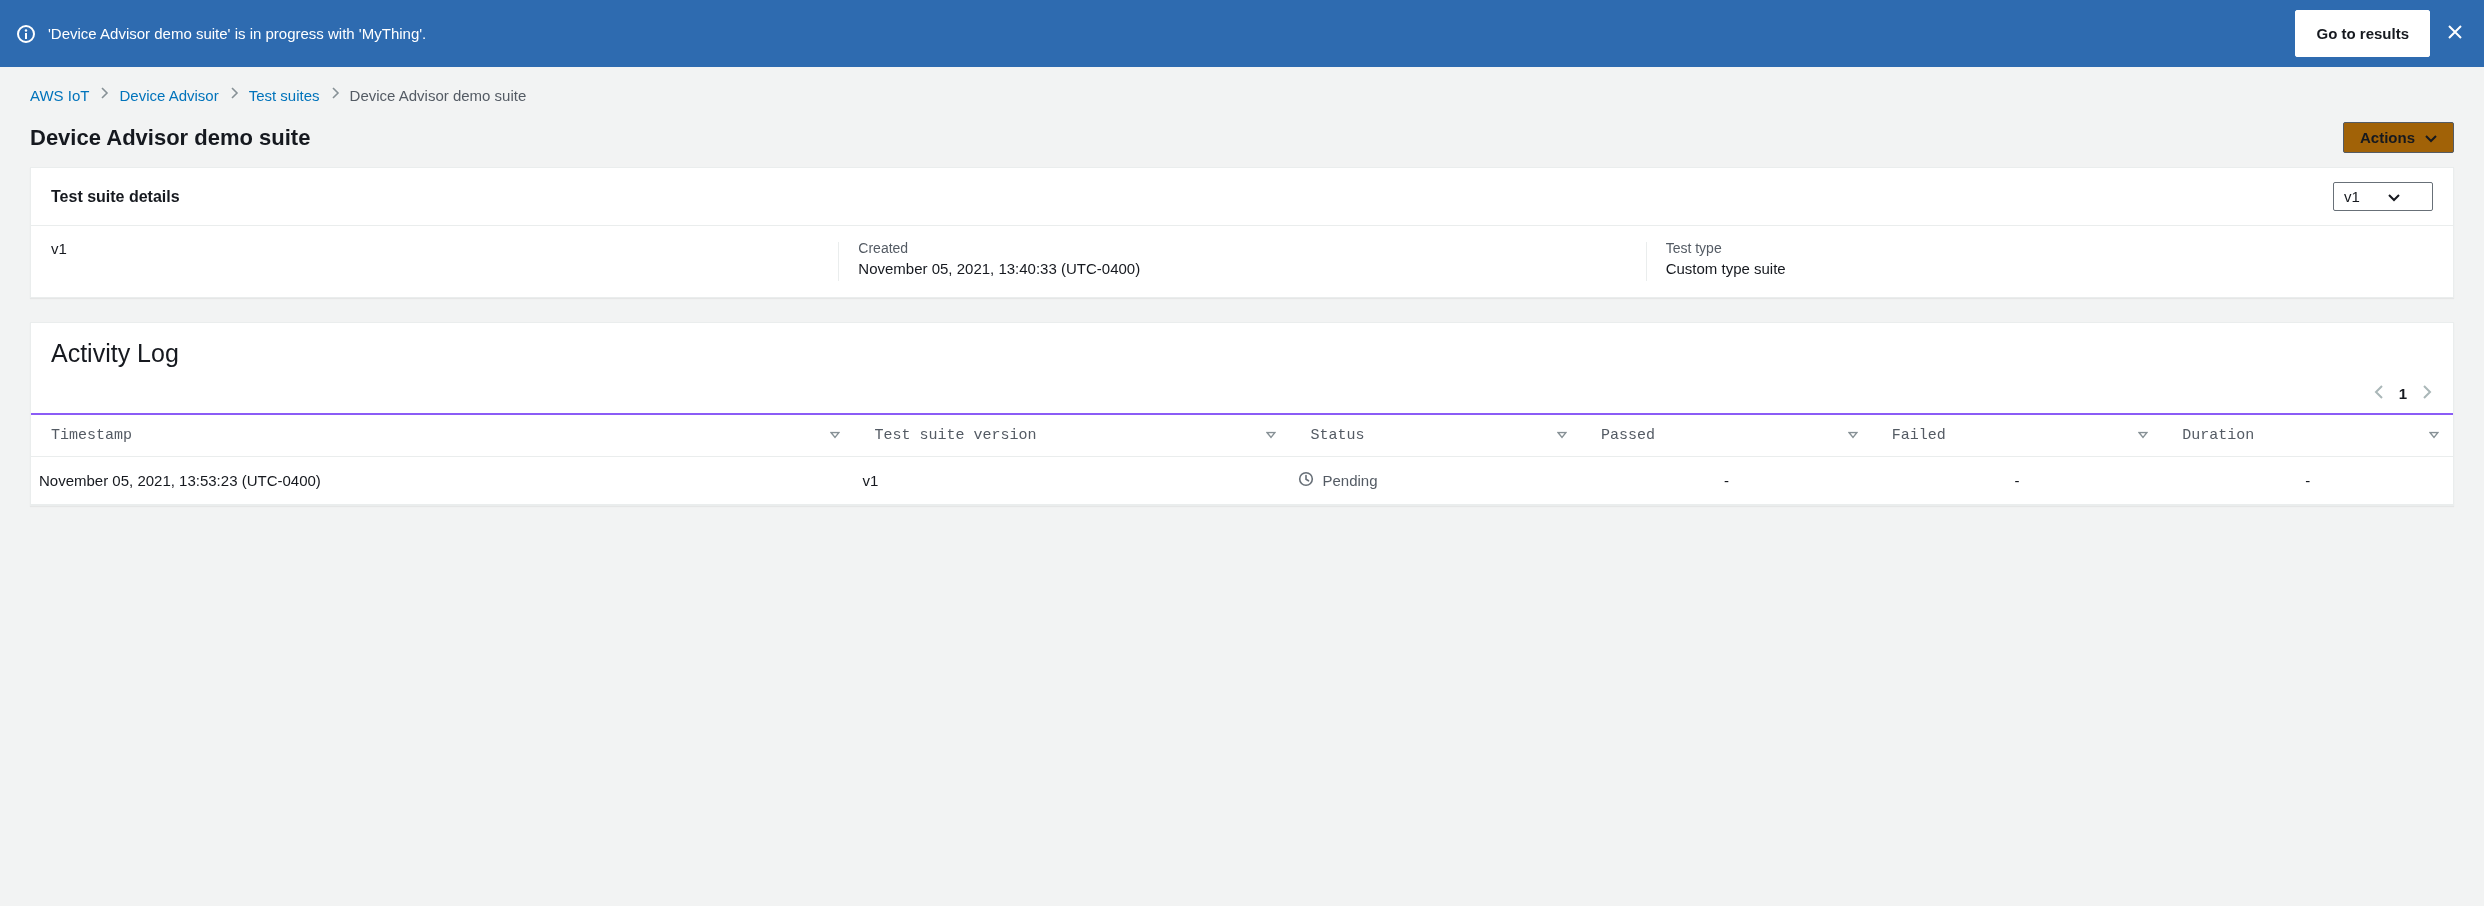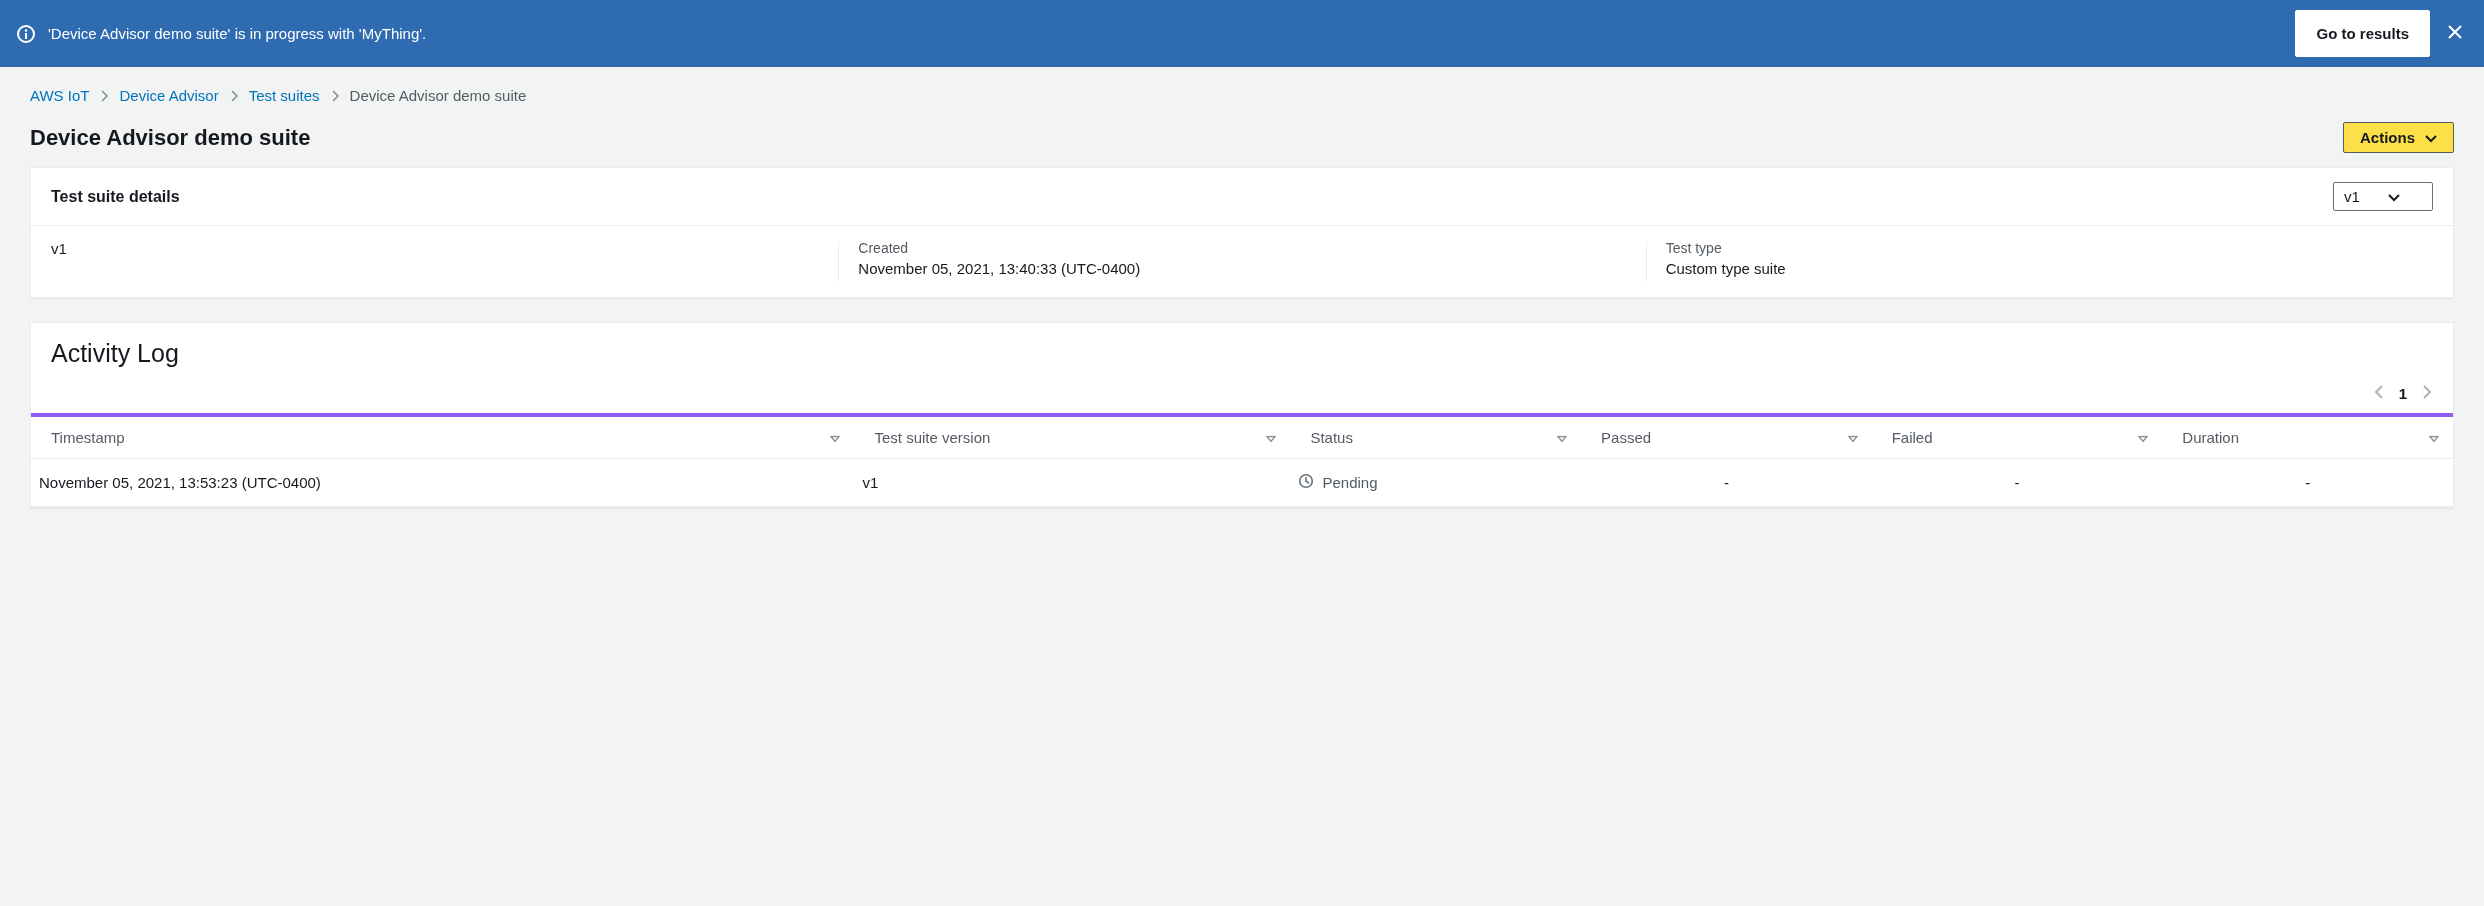--- a/index.html
+++ b/index.html
@@ -9,29 +9,29 @@
   .banner { background: #2e6bb0; color: #fff; display: flex; align-items: center; padding: 10px 16px; gap: 12px; }
   .banner .info-icon { flex: 0 0 auto; display: flex; }
   .banner .msg { flex: 1 1 auto; font-size: 15px; }
   .banner .go-btn { background: #fff; color: #16191f; border: 1px solid #fff; padding: 14px 20px; font-weight: 700; font-size: 15px; border-radius: 2px; cursor: pointer; }
   .banner .close-btn { background: transparent; border: none; cursor: pointer; padding: 4px; display:flex; }
 
   
   .page { padding: 20px 30px; }
 
   
-  .breadcrumb { display: flex; align-items: center; gap: 10px; margin-bottom: 18px; font-size: 15px; }
+  .breadcrumb { display: flex; gap: 10px; margin-bottom: 18px; font-size: 15px; }
   .breadcrumb a { color: #0073bb; text-decoration: none; cursor: pointer; }
   .breadcrumb .crumb-sep { color: #879196; display:flex; }
   .breadcrumb .current { color: #545b64; }
 
   
   .title-row { display: flex; align-items: center; justify-content: space-between; margin-bottom: 14px; }
   .title-row h1 { font-size: 22px; font-weight: 700; }
-  .outline-btn { background: #fde047; border: 1px solid #545b64; color: #16191f; padding: 6px 16px; font-weight: 700; font-size: 15px; border-radius: 2px; cursor: pointer; display:flex; align-items:center; gap:10px; }
+  .outline-btn { background: #a16207; border: 1px solid #545b64; color: #16191f; padding: 6px 16px; font-weight: 700; font-size: 15px; border-radius: 2px; cursor: pointer; display:flex; align-items:center; gap:10px; }
   .outline-btn .tri { display:inline-block; }
 
   
   .panel { background: #fff; border: 1px solid #eaeded; box-shadow: 0 1px 1px rgba(0,0,0,.05); margin-bottom: 24px; }
   .panel-header { display: flex; align-items: center; justify-content: space-between; padding: 14px 20px; border-bottom: 1px solid #eaeded; }
   .panel-header h2 { font-size: 16px; font-weight: 700; }
   .select { border:1px solid #687078; border-radius:2px; padding:5px 10px; display:flex; align-items:center; gap:28px; cursor:pointer; min-width:100px; font-size:15px; }
 
   .details-grid { display:flex; }
   .details-cell { flex:1; padding: 14px 20px 20px 20px; position:relative; }
@@ -41,21 +41,21 @@
 
   
   .log-header { padding: 16px 20px 0 20px; }
   .log-header h2 { font-size: 25px; font-weight: 400; }
   .pager { display:flex; align-items:center; gap:14px; justify-content:flex-end; padding: 16px 20px 10px 20px; }
   .pager .page-num { font-weight:700; font-size:15px; }
   .pager button { background:transparent; border:none; cursor:pointer; display:flex; }
   .pager .disabled svg path { stroke:#aab7b8; }
 
   table { width:100%; border-collapse:collapse; }
-  thead th { text-align:left; font-weight:400; color:#545b64; font-size:15px; padding:12px 20px; border-top:4px solid #8b5cf6; border-bottom:1px solid #eaeded; position:relative; }
+  thead th { text-align:left; font-weight:400; color:#545b64; font-size:15px; padding:12px 20px; border-top:2px solid #8b5cf6; border-bottom:1px solid #eaeded; position:relative;font-family:Liberation Mono, monospace; }
   thead th .sort { position:absolute; right:14px; top:50%; transform:translateY(-50%); }
   tbody td { padding:14px 8px; font-size:15px; color:#16191f; border-bottom:1px solid #eaeded; }
   .status-cell { display:flex; align-items:center; gap:8px; color:#545b64; }
   .center { text-align:center; }
 
 </style>
 </head>
 <body>
 
 <div class="banner">

